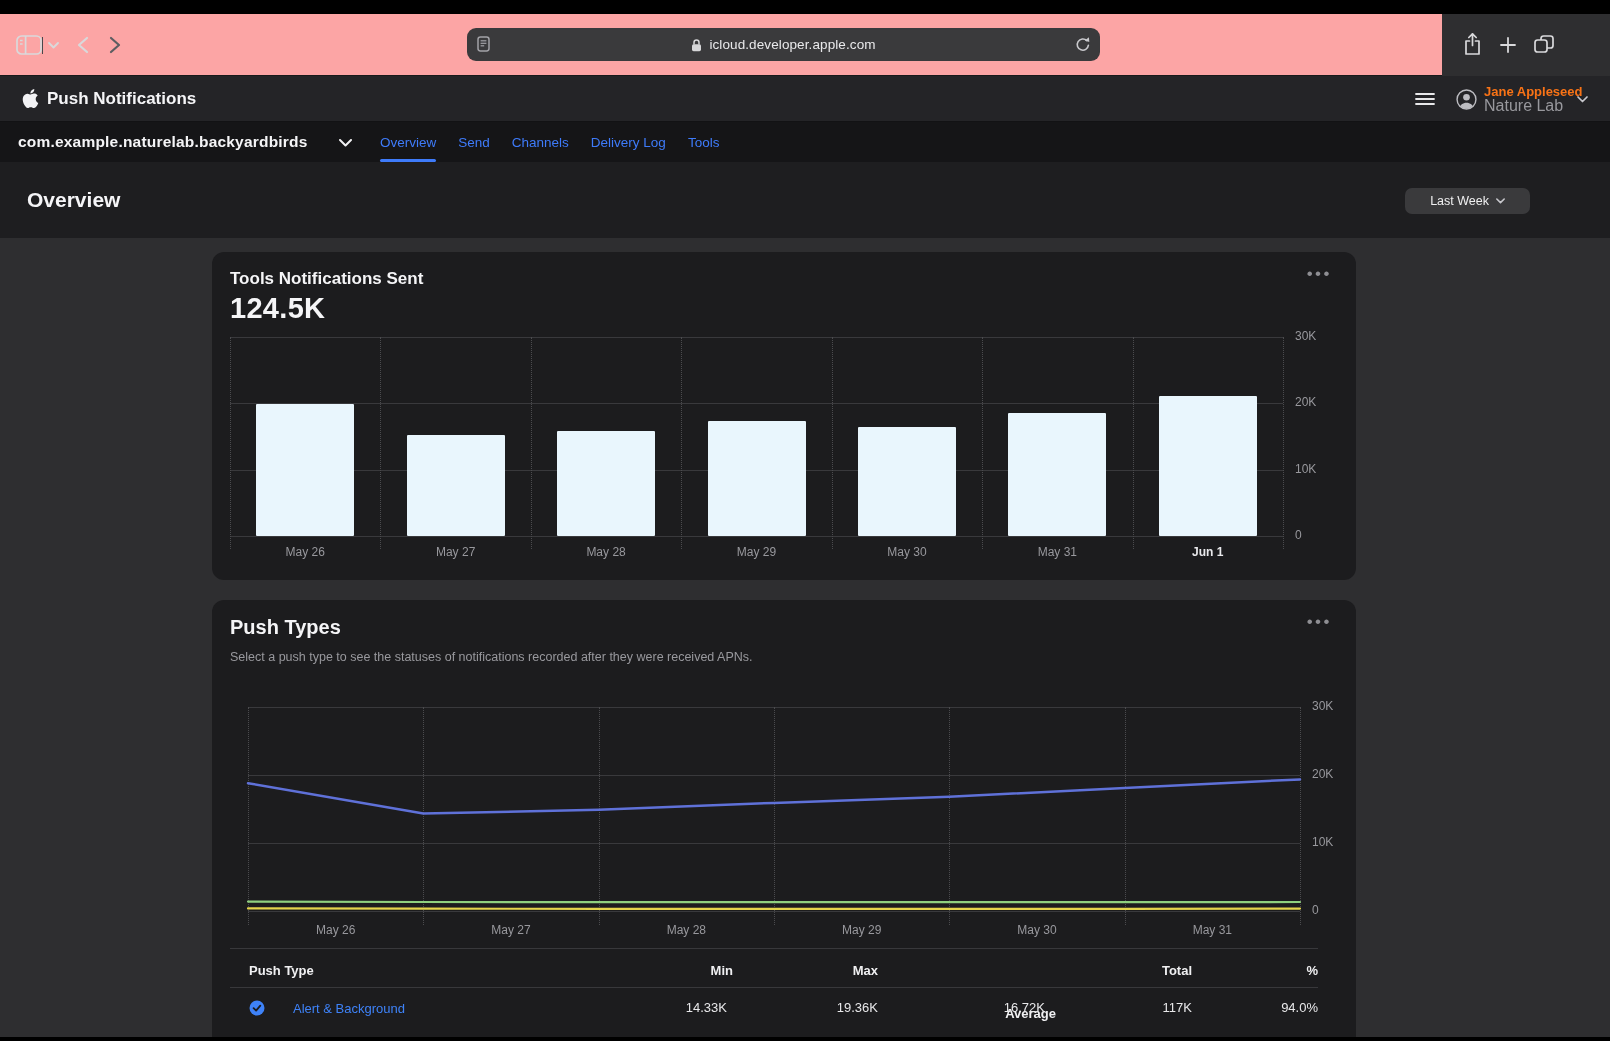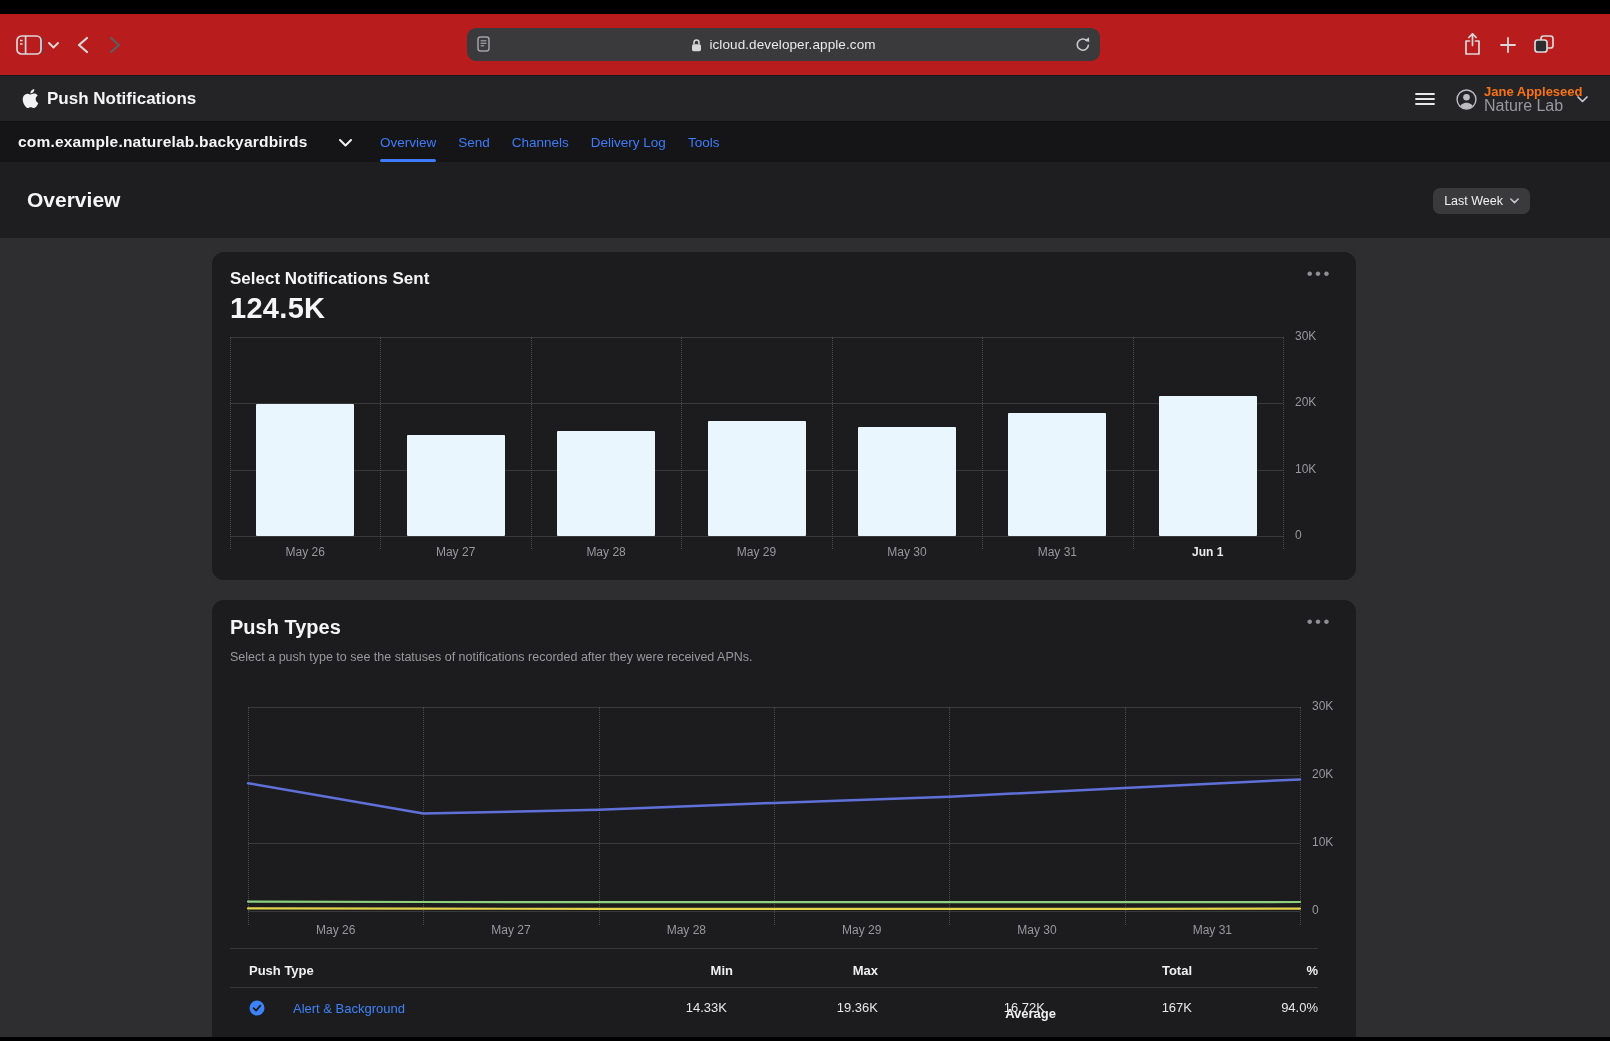--- a/index.html
+++ b/index.html
@@ -8,21 +8,21 @@
     position: relative;
     background: #2e2e30;
     font-family: "Liberation Sans", "DejaVu Sans", sans-serif;
     overflow: hidden;
     -webkit-font-smoothing: antialiased;
   }
   .abs { position:absolute; }
 
   
   #top-strip { left:0; top:0; width:1610px; height:14px; background:#000; }
-  #toolbar { left:0; top:14px; width:1610px; height:62px; background:#b91c1c; border-bottom:1px solid #19191b; }
+  #toolbar { left:0; top:14px; width:1442px; height:62px; background:#fca5a5; border-bottom:1px solid #19191b; }
   .tb-icon { position:absolute; display:flex; align-items:center; justify-content:center; cursor:default; }
   #tb-divider { left:42px; top:23px; width:1px; height:17px; background:#48484b; }
   #url-pill {
     left:467px; top:14px; width:633px; height:33px; border-radius:9px;
     background:#3a3a3c; position:absolute;
   }
   #url-center { position:absolute; inset:0; display:flex; align-items:center; justify-content:center; gap:7px; }
   #url-text { color:#e9e9eb; font-size:13.5px; letter-spacing:.1px; }
 
   
@@ -36,21 +36,21 @@
   #bundle-id { left:18px; top:0; height:40px; display:flex; align-items:center; color:#f5f5f7; font-size:15.5px; font-weight:700; letter-spacing:.2px; cursor:default; }
   #nav-tabs { left:380px; top:0; height:40px; display:flex; gap:22px; }
   .tab { position:relative; height:40px; display:flex; align-items:center; color:#3e7bfa; font-size:13.5px; cursor:pointer; }
   .tab .underline { position:absolute; left:0; right:0; bottom:0; height:3px; border-radius:2px; background:#3e7bfa; display:none; }
   .tab.active .underline { display:block; }
 
   
   #overview-band { left:0; top:162px; width:1610px; height:76px; background:#1e1e20; }
   #page-title { left:27px; top:0; height:76px; display:flex; align-items:center; color:#f5f5f7; font-size:21px; font-weight:700; }
   #range-btn {
-    position:absolute; right:80px; top:26px; height:26px; padding:0 11px;
+    position:absolute; right:80px; top:26px; height:26px; padding:0 25px;
     display:flex; align-items:center; gap:7px; border-radius:7px; background:#3a3a3c; cursor:pointer;
   }
   #range-btn span { color:#f0f0f1; font-size:12.5px; }
 
   
   .card { position:absolute; left:212px; width:1144px; background:#1c1c1e; border-radius:12px; }
   #card-bars { top:252px; height:328px; }
   #card-lines { top:600px; height:438px; border-bottom-left-radius:0; border-bottom-right-radius:0; }
   .card-title { position:absolute; left:18px; color:#f5f5f7; font-weight:700; }
   .ellipsis-btn { position:absolute; right:24px; top:12px; color:#8e8e93; font-size:17px; letter-spacing:2.5px; cursor:pointer; }
@@ -231,21 +231,21 @@
   <div id="page-title" class="abs">Overview</div>
   <div id="range-btn">
     <span>Last Week</span>
     <svg width="9" height="6" viewBox="0 0 11 7" fill="none" stroke="#c7c7cc" stroke-width="1.9" stroke-linecap="round" stroke-linejoin="round">
       <polyline points="1,1 5.5,5.5 10,1"></polyline>
     </svg>
   </div>
 </div>
 
 <div id="card-bars" class="card">
-  <div id="bars-title" class="card-title">Select Notifications Sent</div>
+  <div id="bars-title" class="card-title">Tools Notifications Sent</div>
   <div id="bars-total">124.5K</div>
   <div class="ellipsis-btn">•••</div>
   <div id="bar-plot">
       <div class="hgrid" style="top: 199px;"></div>
       <div class="ylabel" style="left: 1065px; top: 191px;">0</div>
       <div class="hgrid" style="top: 132.667px;"></div>
       <div class="ylabel" style="left: 1065px; top: 124.667px;">10K</div>
       <div class="hgrid" style="top: 66.3333px;"></div>
       <div class="ylabel" style="left: 1065px; top: 58.3333px;">20K</div>
       <div class="hgrid" style="top: 0px;"></div>
@@ -322,18 +322,18 @@
       <div id="row-link" style="position: absolute; left: 19px; gap: 28px;">
         <svg width="16" height="16" viewBox="0 0 16 16">
           <circle cx="8" cy="8" r="7.5" fill="#3e82f8"></circle>
           <polyline points="4.6,8.2 7.1,10.6 11.3,5.6" fill="none" stroke="#1c1c1e" stroke-width="1.8" stroke-linecap="round" stroke-linejoin="round"></polyline>
         </svg>
         <span>Alert &amp; Background</span>
       </div>
       <div class="td" style="right: 591px;">14.33K</div>
       <div class="td" style="right: 440px;">19.36K</div>
       <div class="td" style="right: 273px;">16.72K</div>
-      <div class="td" style="right: 126px;">167K</div>
+      <div class="td" style="right: 126px;">117K</div>
       <div class="td" style="right: 0px;">94.0%</div>
     </div>
 </div>
 
 <div id="bottom-strip" class="abs" style="left:0; top:1037px; width:1610px; height:4px; background:#000;"></div>
 
 </body></html>

